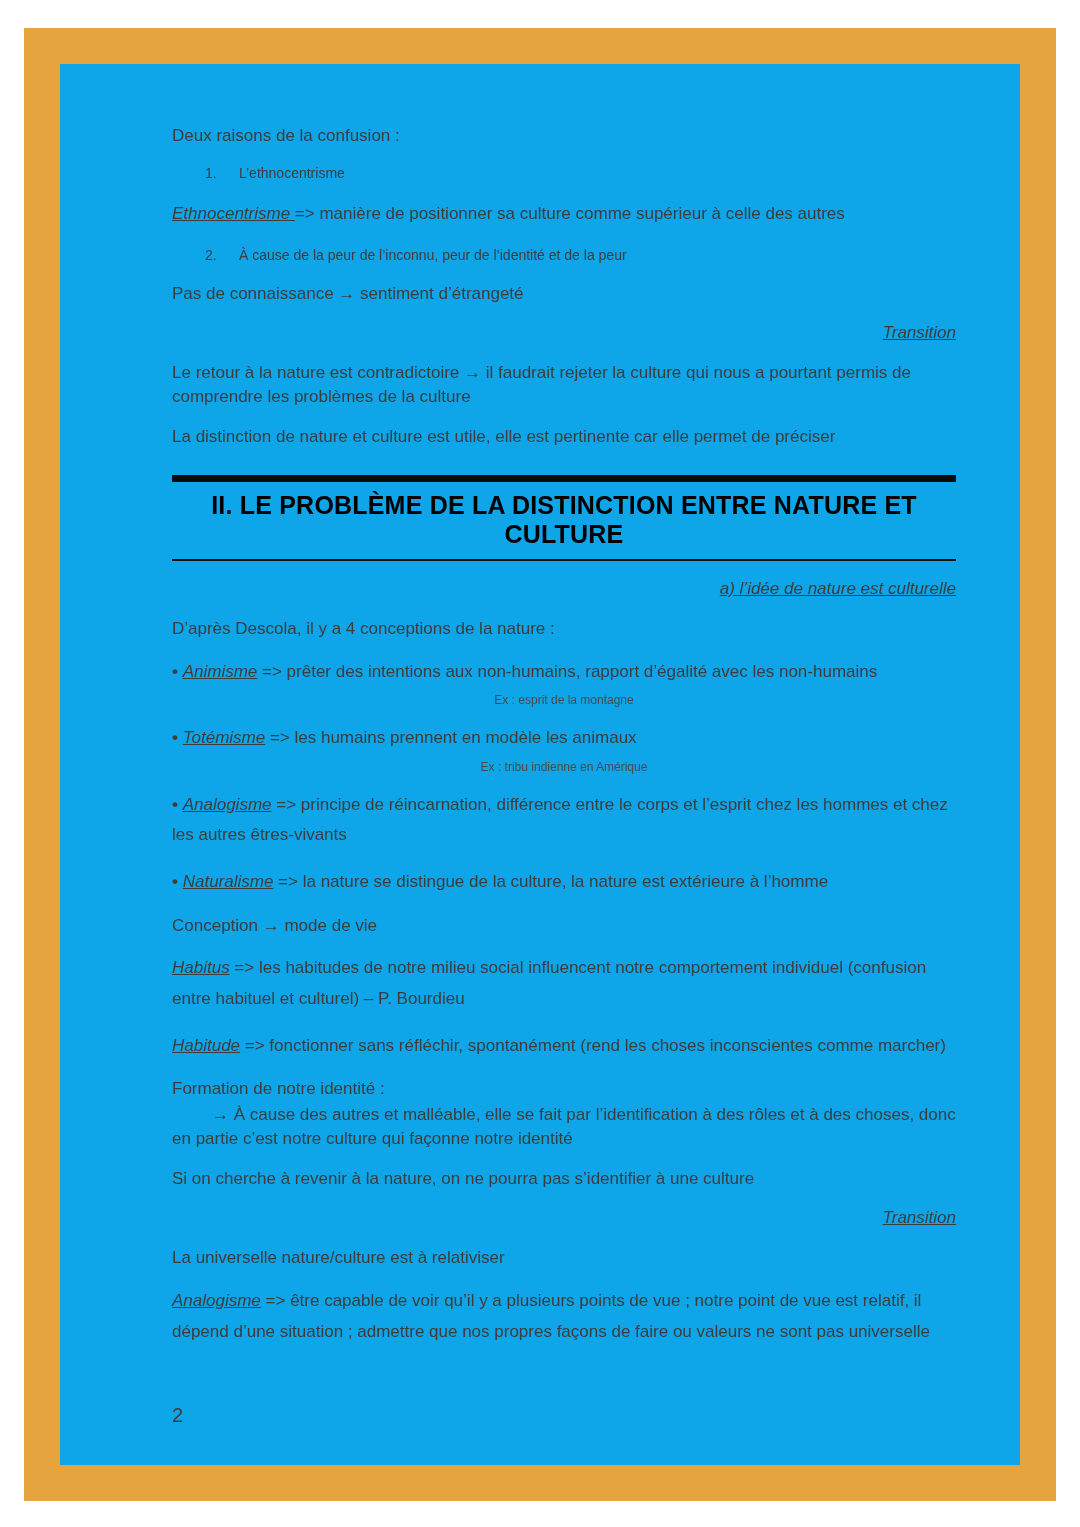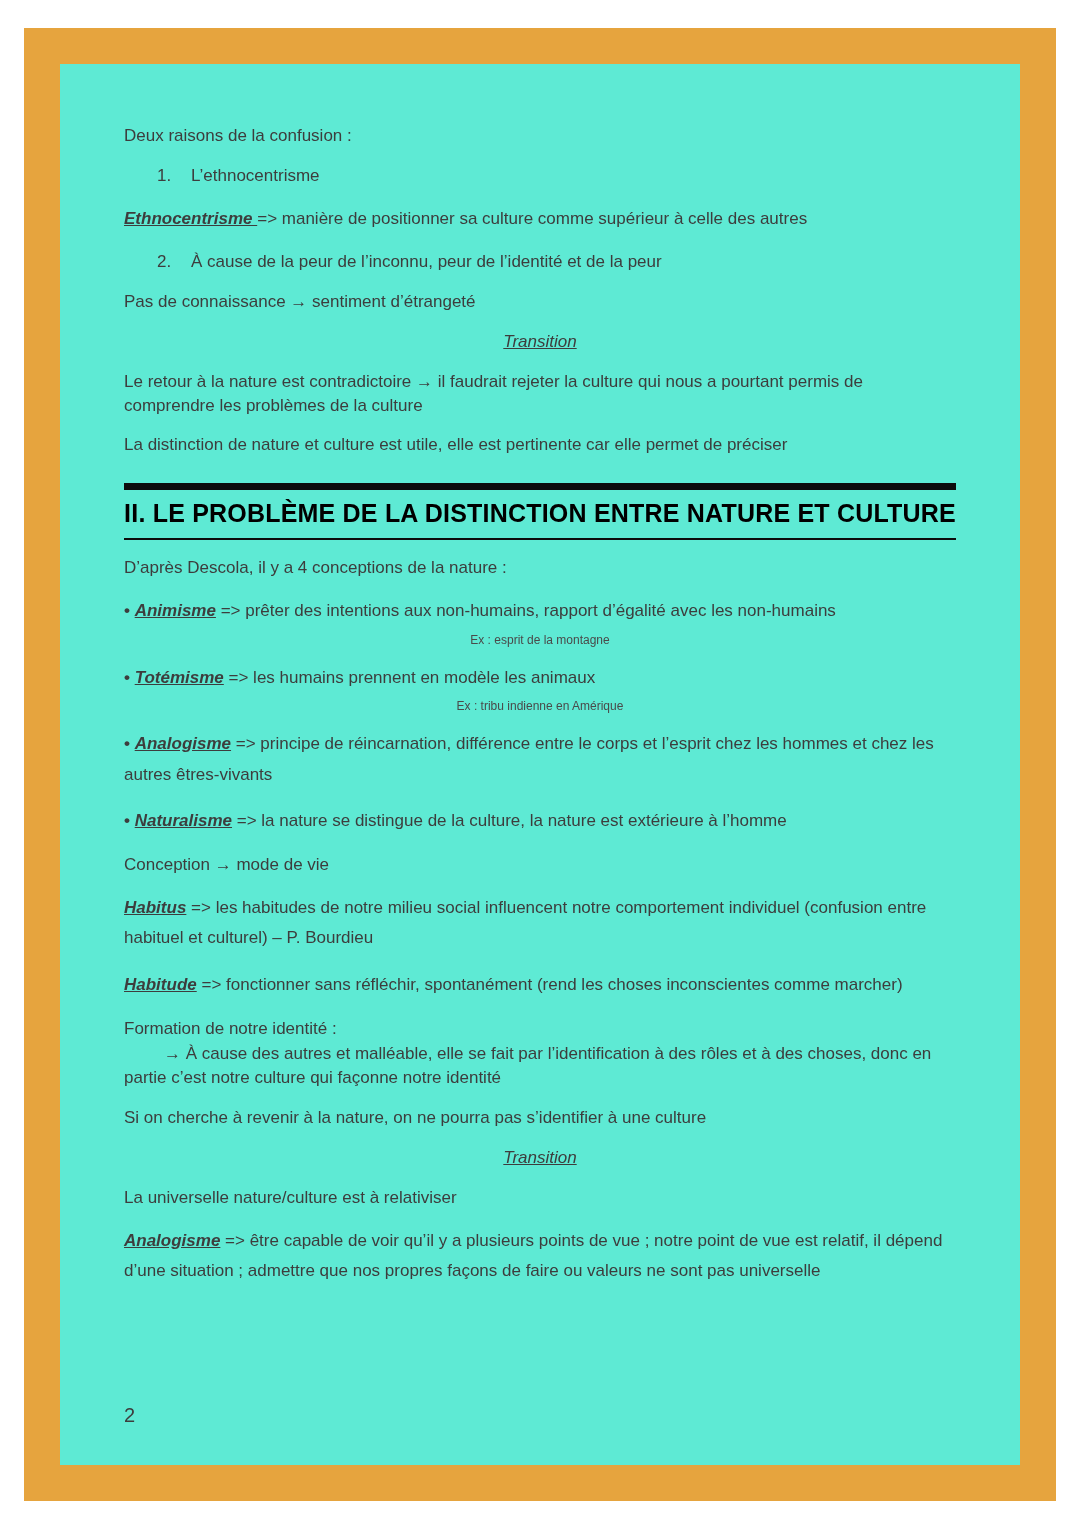--- a/index.html
+++ b/index.html
@@ -12,59 +12,60 @@
     width:1080px; height:1527px;
     background:#ffffff;
     font-family:"Liberation Sans", sans-serif;
     color:var(--ink);
     overflow:hidden;
   }
   .frame{
     position:absolute;
     top:28px; left:24px; right:24px; bottom:26px;
     border:36px solid var(--orange);
-    background:#5eead4;
+    background:#0ea5e9;
+    padding-left:48px;
   }
   .page{
     position:relative;
     width:100%; height:100%;
     padding:44px 64px 0 64px;
     overflow:hidden;
   }
   .content{ width:100%; }
 
   .para{
     font-size:17px;
     line-height:1.4;
     margin:16px 0;
   }
   .para.has-term{ line-height:1.8; }
   .para.tight{ margin-bottom:2px; }
   .para.indent-first{ text-indent:40px; margin-top:2px; }
 
   .olist{
-    font-size:17px;
+    font-size:14px;
     line-height:1.4;
     margin:16px 0;
     padding-left:33px;
   }
   .olist .num{
     display:inline-block;
     min-width:34px;
   }
 
   .term{
-    font-weight:700;
+    font-weight:400;
     font-style:italic;
     text-decoration:underline;
   }
   .bullet{ font-weight:700; }
 
   .center-head{
-    text-align:center;
+    text-align:right;
     font-size:17px;
     font-style:italic;
     margin:18px 0;
   }
   .center-head .underit{ text-decoration:underline; }
 
   .example{
     font-size:12px;
     text-align:center;
     color:#4a4a4a;
@@ -103,20 +104,21 @@
         <p class="olist"><span class="num">2.</span><span class="run">À cause de la peur de l’inconnu, peur de l’identité et de la peur</span></p>
         <p class="para"><span class="run">Pas de connaissance → sentiment d’étrangeté</span></p>
         <p class="center-head"><span class="underit">Transition</span></p>
         <p class="para"><span class="run">Le retour à la nature est contradictoire → il faudrait rejeter la culture qui nous a pourtant permis de comprendre les problèmes de la culture</span></p>
         <p class="para"><span class="run">La distinction de nature et culture est utile, elle est pertinente car elle permet de préciser</span></p>
         <div class="section">
           <div class="bar-thick"></div>
           <h2 class="section-title">II. LE PROBLÈME DE LA DISTINCTION ENTRE NATURE ET CULTURE</h2>
           <div class="bar-thin"></div>
         </div>
+        <p class="center-head"><span class="underit">a) l’idée de nature est culturelle</span></p>
         <p class="para"><span class="run">D’après Descola, il y a 4 conceptions de la nature :</span></p>
         <p class="para has-term"><span class="bullet">• </span><span class="term">Animisme</span><span class="run"> =&gt; prêter des intentions aux non-humains, rapport d’égalité avec les non-humains</span></p>
         <p class="example">Ex : esprit de la montagne</p>
         <p class="para has-term"><span class="bullet">• </span><span class="term">Totémisme</span><span class="run"> =&gt; les humains prennent en modèle les animaux</span></p>
         <p class="example">Ex : tribu indienne en Amérique</p>
         <p class="para has-term"><span class="bullet">• </span><span class="term">Analogisme</span><span class="run"> =&gt; principe de réincarnation, différence entre le corps et l’esprit chez les hommes et chez les autres êtres-vivants</span></p>
         <p class="para has-term"><span class="bullet">• </span><span class="term">Naturalisme</span><span class="run"> =&gt; la nature se distingue de la culture, la nature est extérieure à l’homme</span></p>
         <p class="para"><span class="run">Conception → mode de vie</span></p>
         <p class="para has-term"><span class="term">Habitus</span><span class="run"> =&gt; les habitudes de notre milieu social influencent notre comportement individuel (confusion entre habituel et culturel) – P. Bourdieu</span></p>
         <p class="para has-term"><span class="term">Habitude</span><span class="run"> =&gt; fonctionner sans réfléchir, spontanément (rend les choses inconscientes comme marcher)</span></p>

